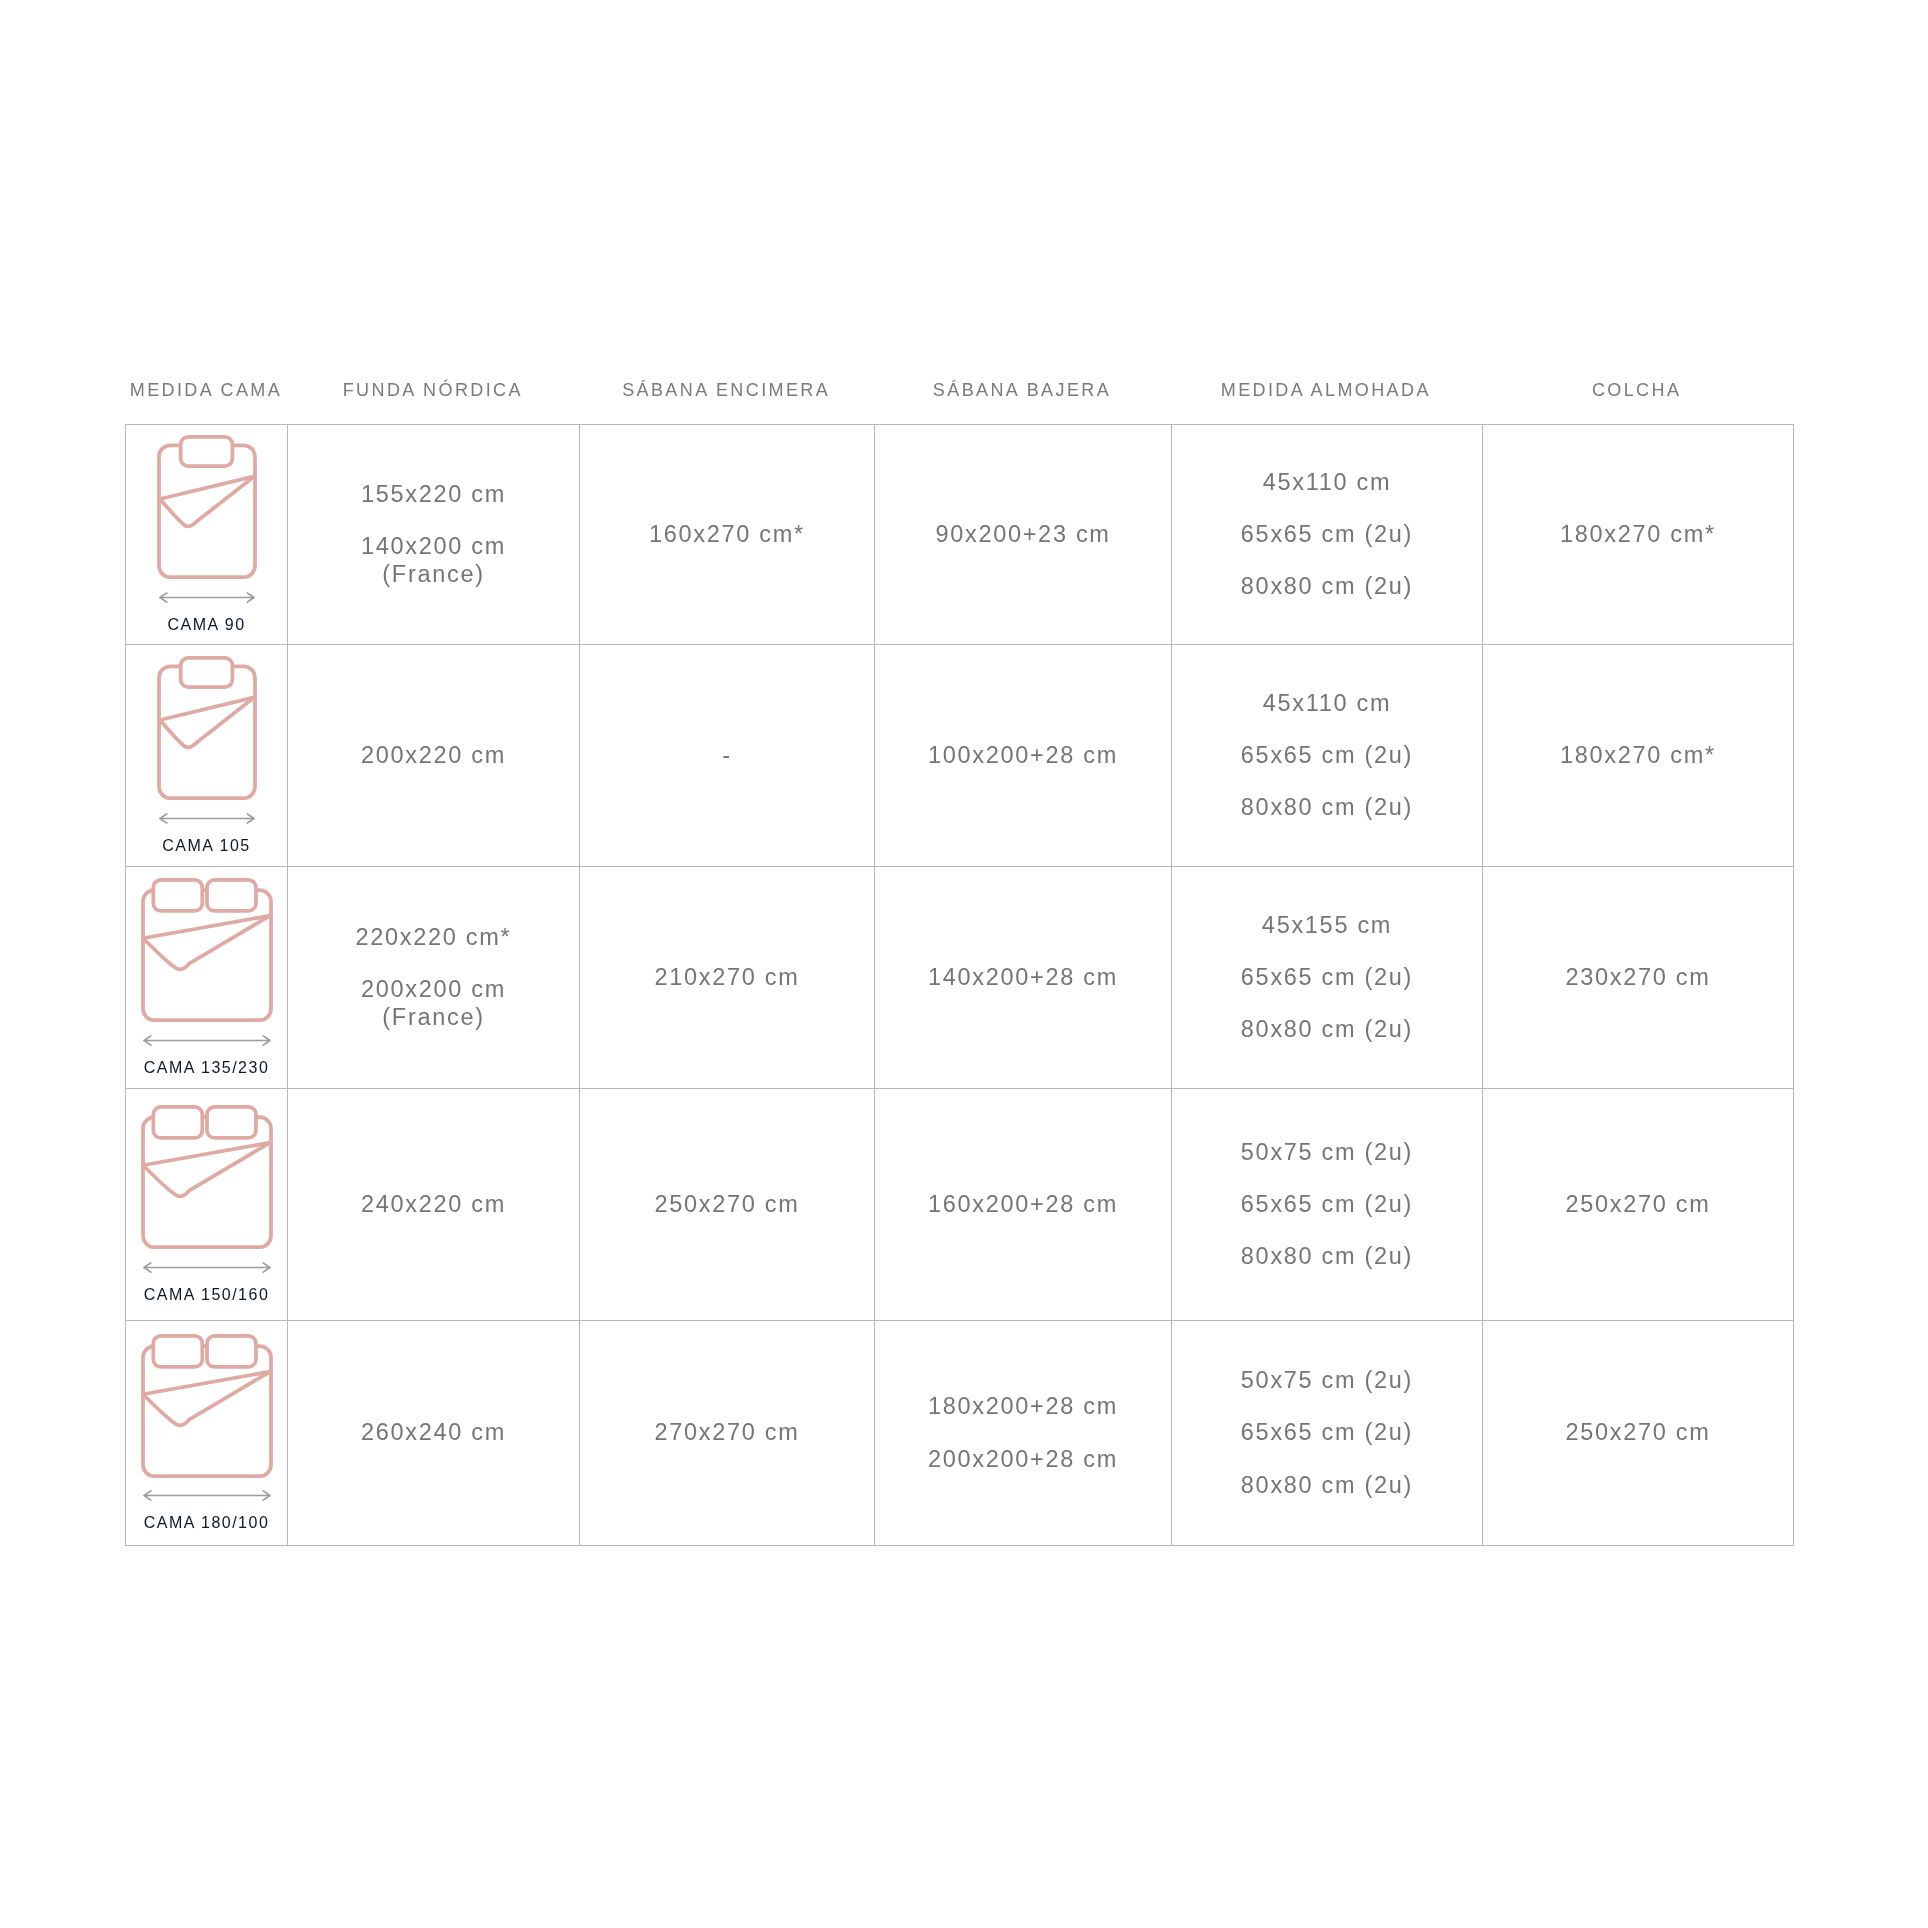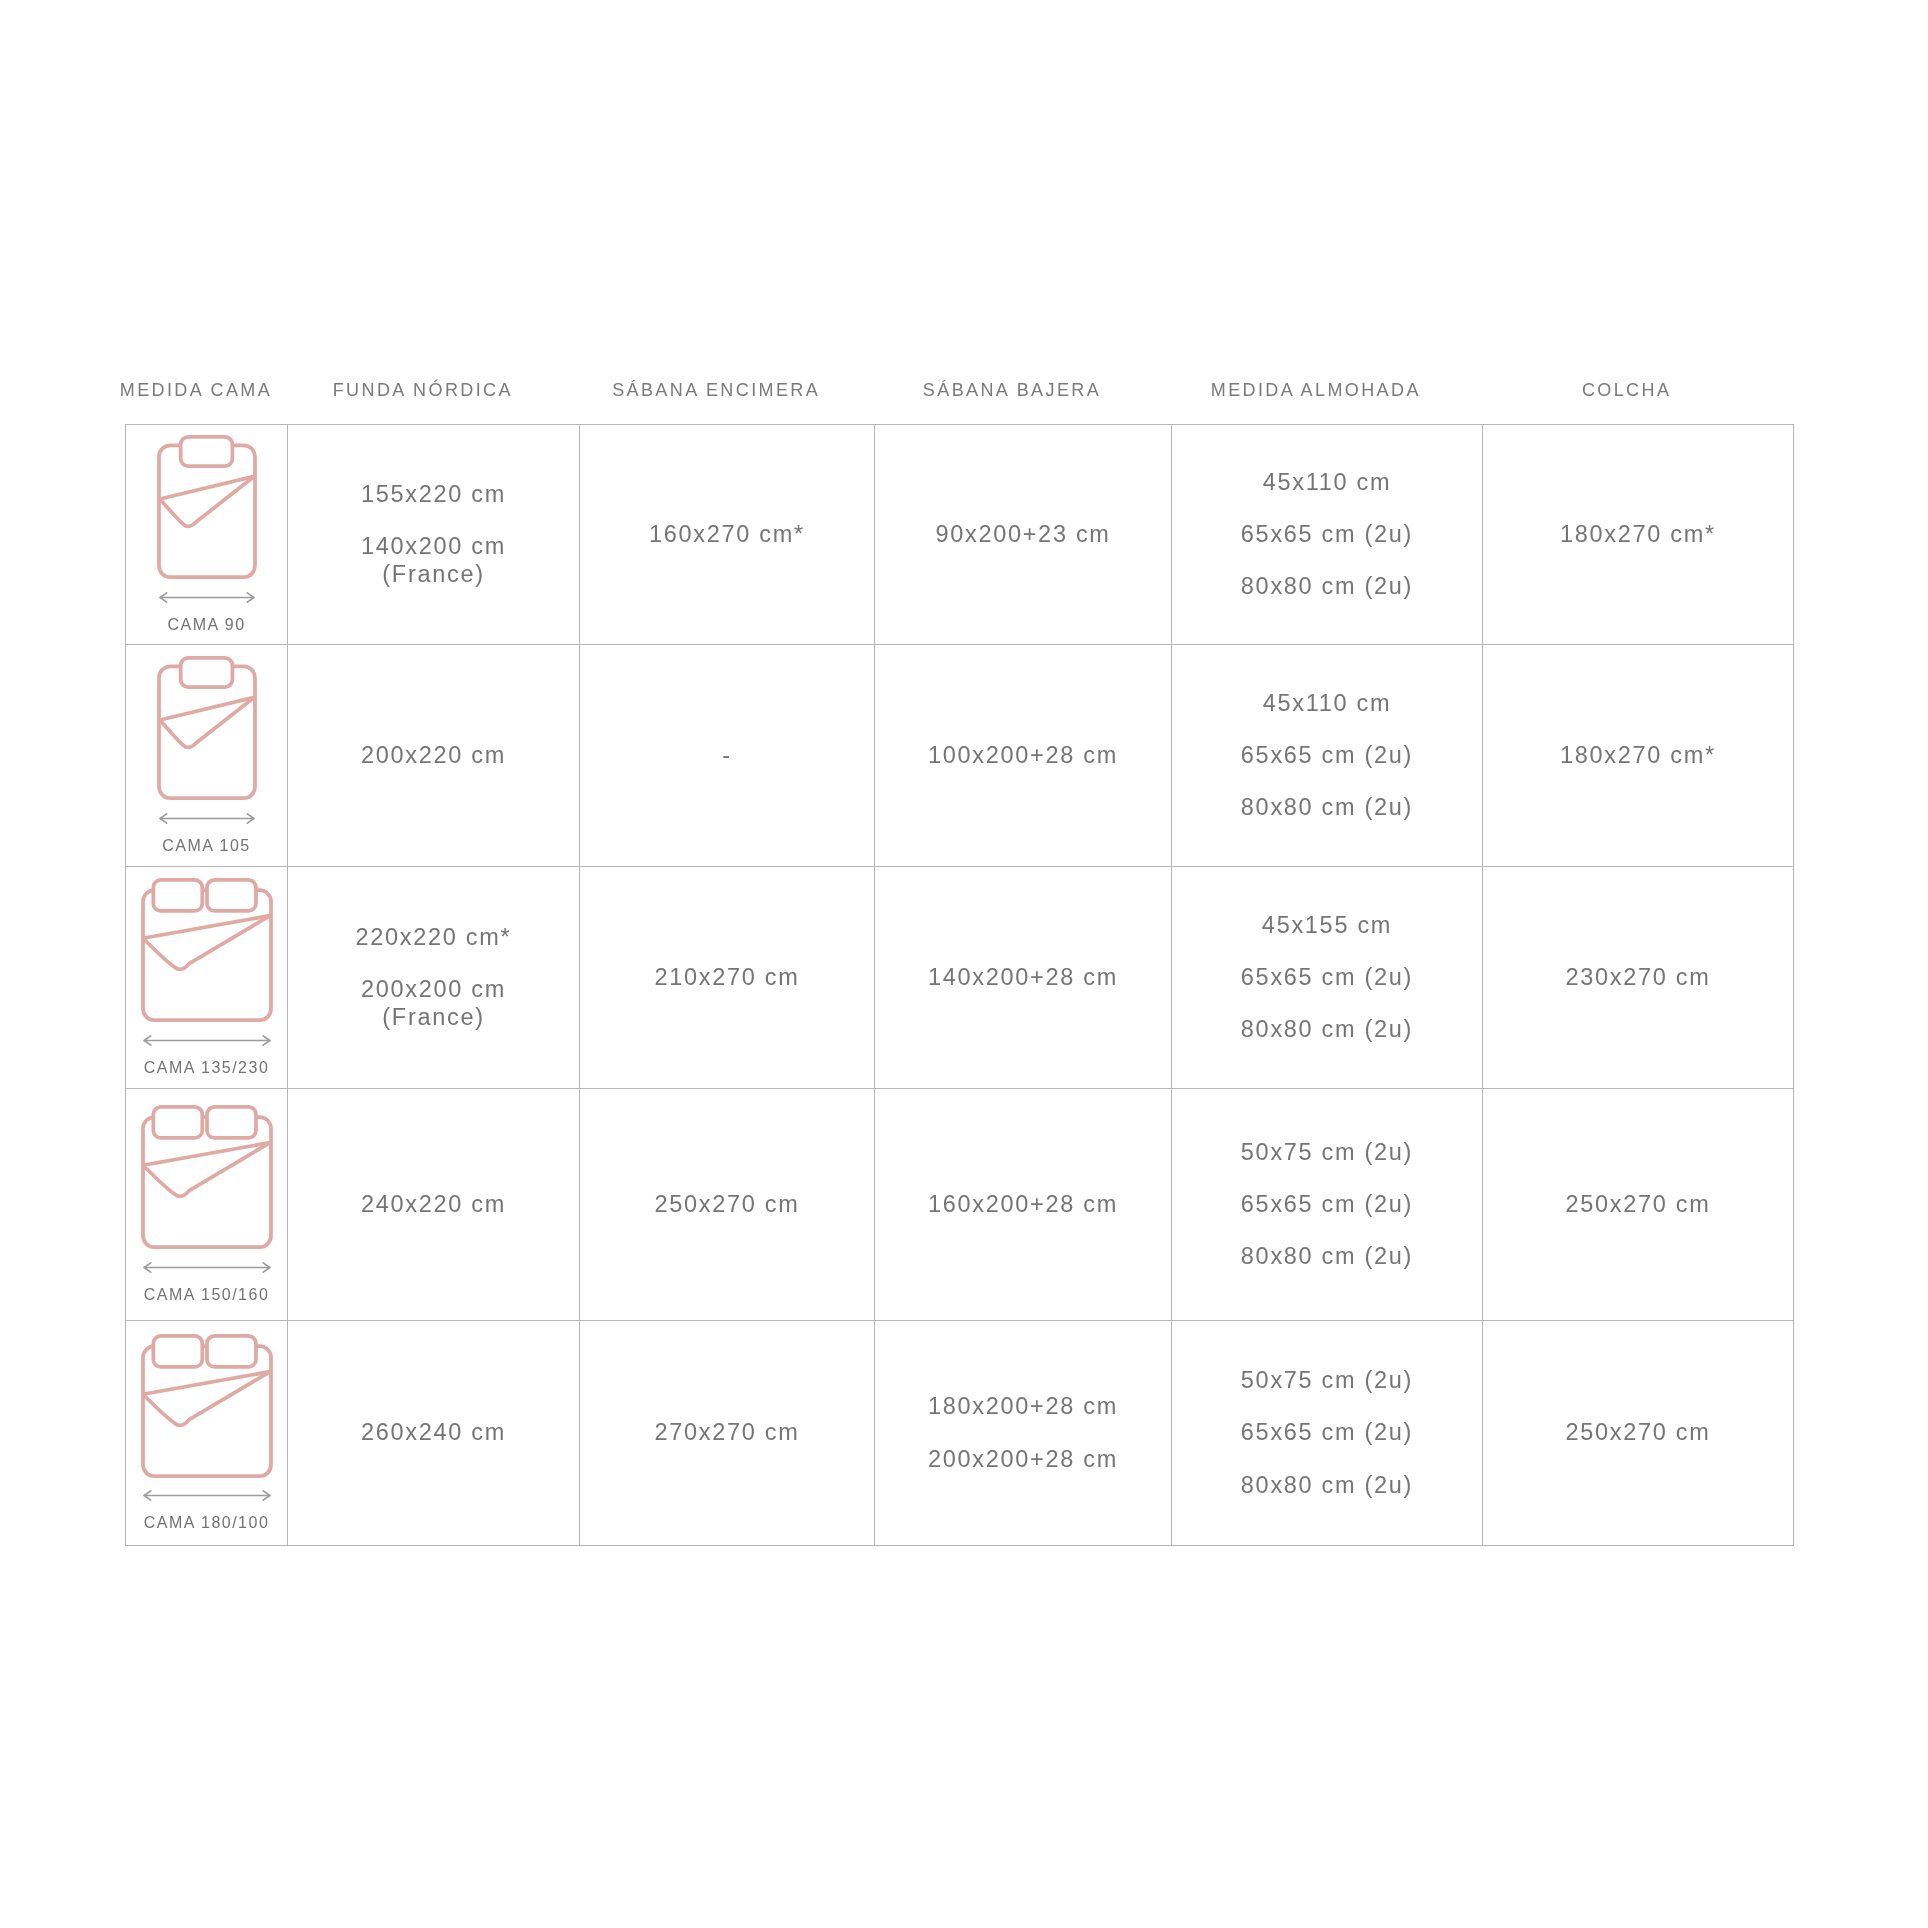--- a/index.html
+++ b/index.html
@@ -1,35 +1,35 @@
 <!DOCTYPE html>
 <html style="font-size:15px"><head>
 <meta charset="utf-8">
 <title>Guía de medidas</title>
 <style>
   html,body{margin:0;padding:0;background:#ffffff;}
   .canvas{position:relative;width:1928px;height:1928px;background:#ffffff;
           font-family:"Liberation Sans",sans-serif;}
   
-  .headers{position:absolute;left:115px;top:376px;width:1667px;display:flex;}
+  .headers{position:absolute;left:125px;top:376px;width:1667px;display:flex;}
   .headers .h{font-size:18px;letter-spacing:2.4px;color:#7a7a7a;text-align:center;
               line-height:28px;white-space:nowrap;}
   .w1{width:162px}.w2{width:292px}.w3{width:295px}.w4{width:297px}.w5{width:311px}.w6{width:311px}
   
   table.size{position:absolute;left:125px;top:424px;width:1667px;
              border-collapse:collapse;table-layout:fixed;}
   table.size td{border:1.9px solid #b7b7b7;vertical-align:middle;text-align:center;
                 color:#757575;font-size:23.5px;letter-spacing:1.7px;padding:0;}
   tr.r1{height:220px}tr.r2{height:222px}tr.r3{height:222px}tr.r4{height:232px}tr.r5{height:225px}
   .entry{margin:25px 0;line-height:1.15;white-space:pre-line;}
   
   .bedwrap{display:flex;flex-direction:column;align-items:center;}
   .bed{display:block;}
   .arrow{display:block;margin-top:10.4px;}
-  .bedlabel{font-size:16px;letter-spacing:1.5px;color:#737373;margin-top:11px;white-space:nowrap;}
+  .bedlabel{font-size:16px;letter-spacing:1.5px;color:#0f172a;margin-top:11px;white-space:nowrap;}
 </style>
 </head>
 <body>
 
 <div class="canvas">
 
   <div class="headers">
     <div class="h w1">MEDIDA CAMA</div>
     <div class="h w2">FUNDA NÓRDICA</div>
     <div class="h w3">SÁBANA ENCIMERA</div>

